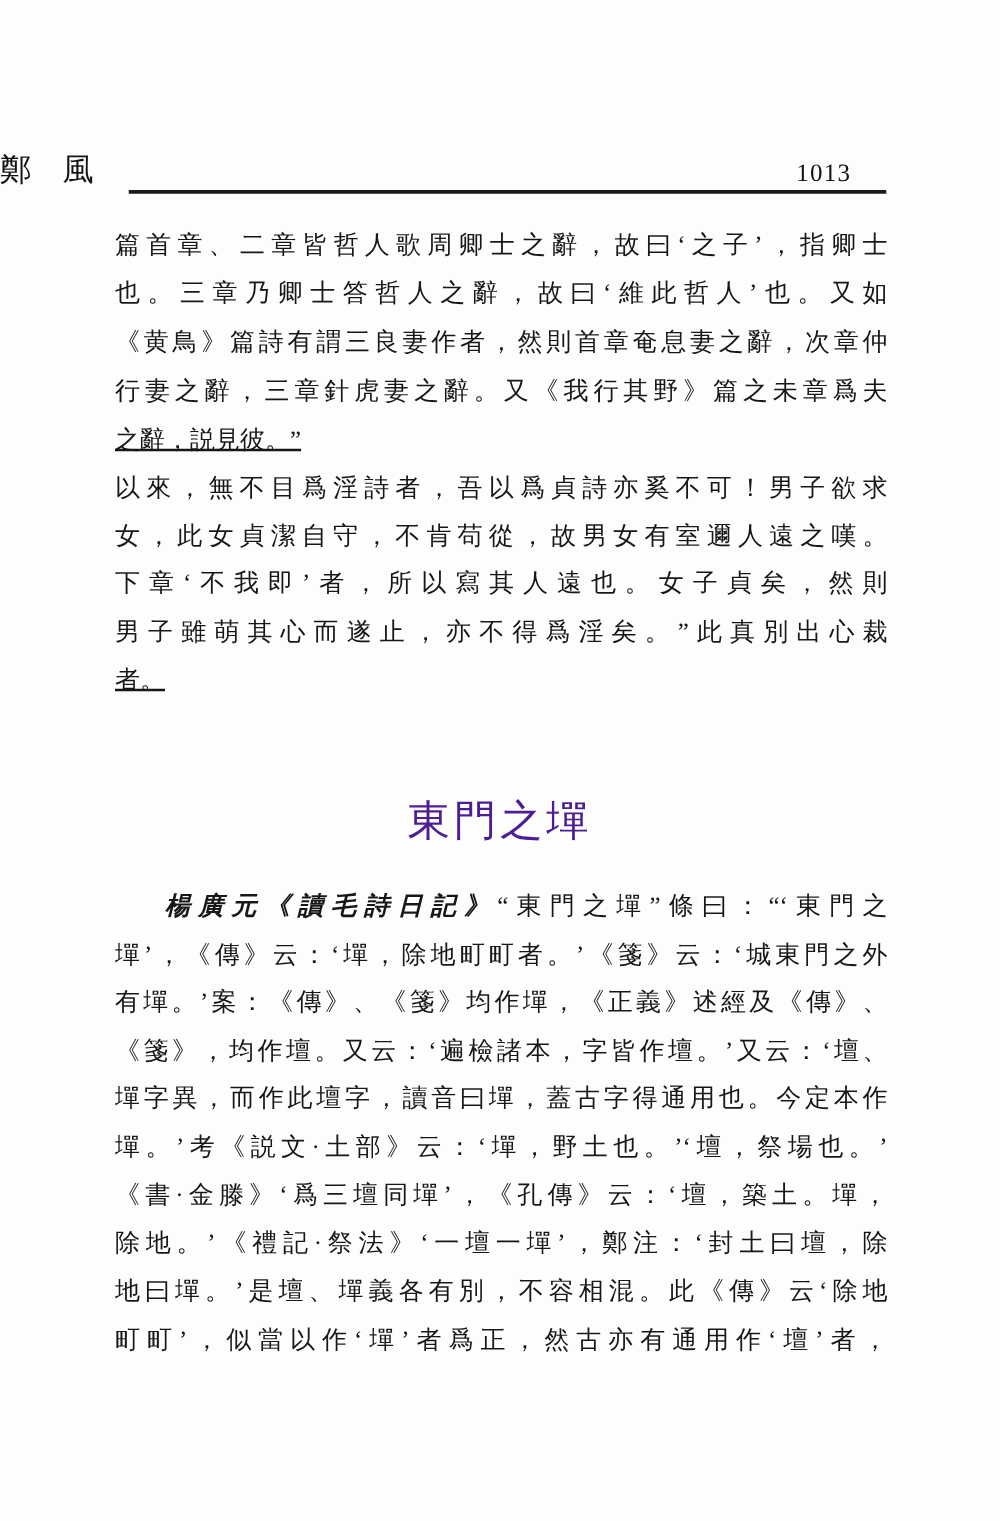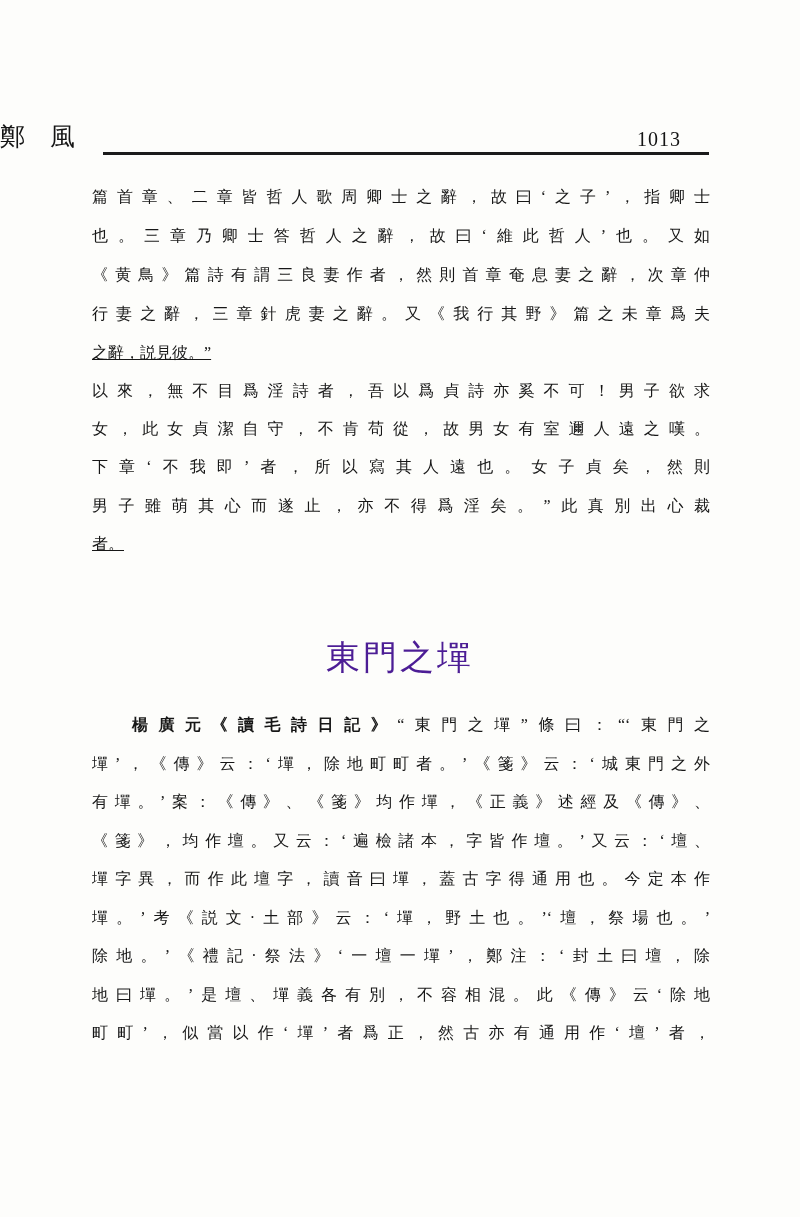--- a/index.html
+++ b/index.html
@@ -43,32 +43,32 @@
   .para {
     position: absolute;
     left: 92px;
     width: 618px;
   }
   .line {
     text-align: justify;
     text-align-last: justify;
     white-space: nowrap;
     overflow: hidden;
-    font-size: 16px;
+    font-size: 20px;
   }
   .para1 { top: 177px; }
   .para1 .line { height: 39px; line-height: 39px; }
   .para2 { top: 372px; }
   .para2 .line { height: 38.2px; line-height: 38.2px; }
   .para2 .line.first { text-indent: 76px; }
   .para3 { top: 706px; }
   .para3 .line { height: 38.5px; line-height: 38.5px; }
   .para3 .line.first { text-indent: 40px; }
   .line.short { text-align-last: left; text-decoration: underline; }
-  .lead-bold { font-weight: bold; }
+  .lead-bold { font-weight: bold; font-style: italic; }
   .section-title {
     position: absolute;
     top: 634px;
     left: 0;
     width: 100%;
     height: 48px;
     line-height: 48px;
     text-align: center;
     font-size: 34px;
     letter-spacing: 3px;
@@ -103,18 +103,19 @@
 
   <div class="section-title">東門之墠</div>
 
   <div class="para para3">
     <div class="line first"><span class="lead-bold">楊廣元《讀毛詩日記》</span><span>“東門之墠”條曰：“‘東門之</span></div>
     <div class="line">墠’，《傳》云：‘墠，除地町町者。’《箋》云：‘城東門之外</div>
     <div class="line">有墠。’案：《傳》、《箋》均作墠，《正義》述經及《傳》、</div>
     <div class="line">《箋》，均作壇。又云：‘遍檢諸本，字皆作壇。’又云：‘壇、</div>
     <div class="line">墠字異，而作此壇字，讀音曰墠，蓋古字得通用也。今定本作</div>
     <div class="line">墠。’考《説文·土部》云：‘墠，野土也。’‘壇，祭場也。’</div>
+    <div class="line">《書·金滕》‘爲三壇同墠’，《孔傳》云：‘壇，築土。墠，</div>
     <div class="line">除地。’《禮記·祭法》‘一壇一墠’，鄭注：‘封土曰壇，除</div>
     <div class="line">地曰墠。’是壇、墠義各有別，不容相混。此《傳》云‘除地</div>
     <div class="line">町町’，似當以作‘墠’者爲正，然古亦有通用作‘壇’者，</div>
   </div>
 
 </div>
 
 </body></html>

